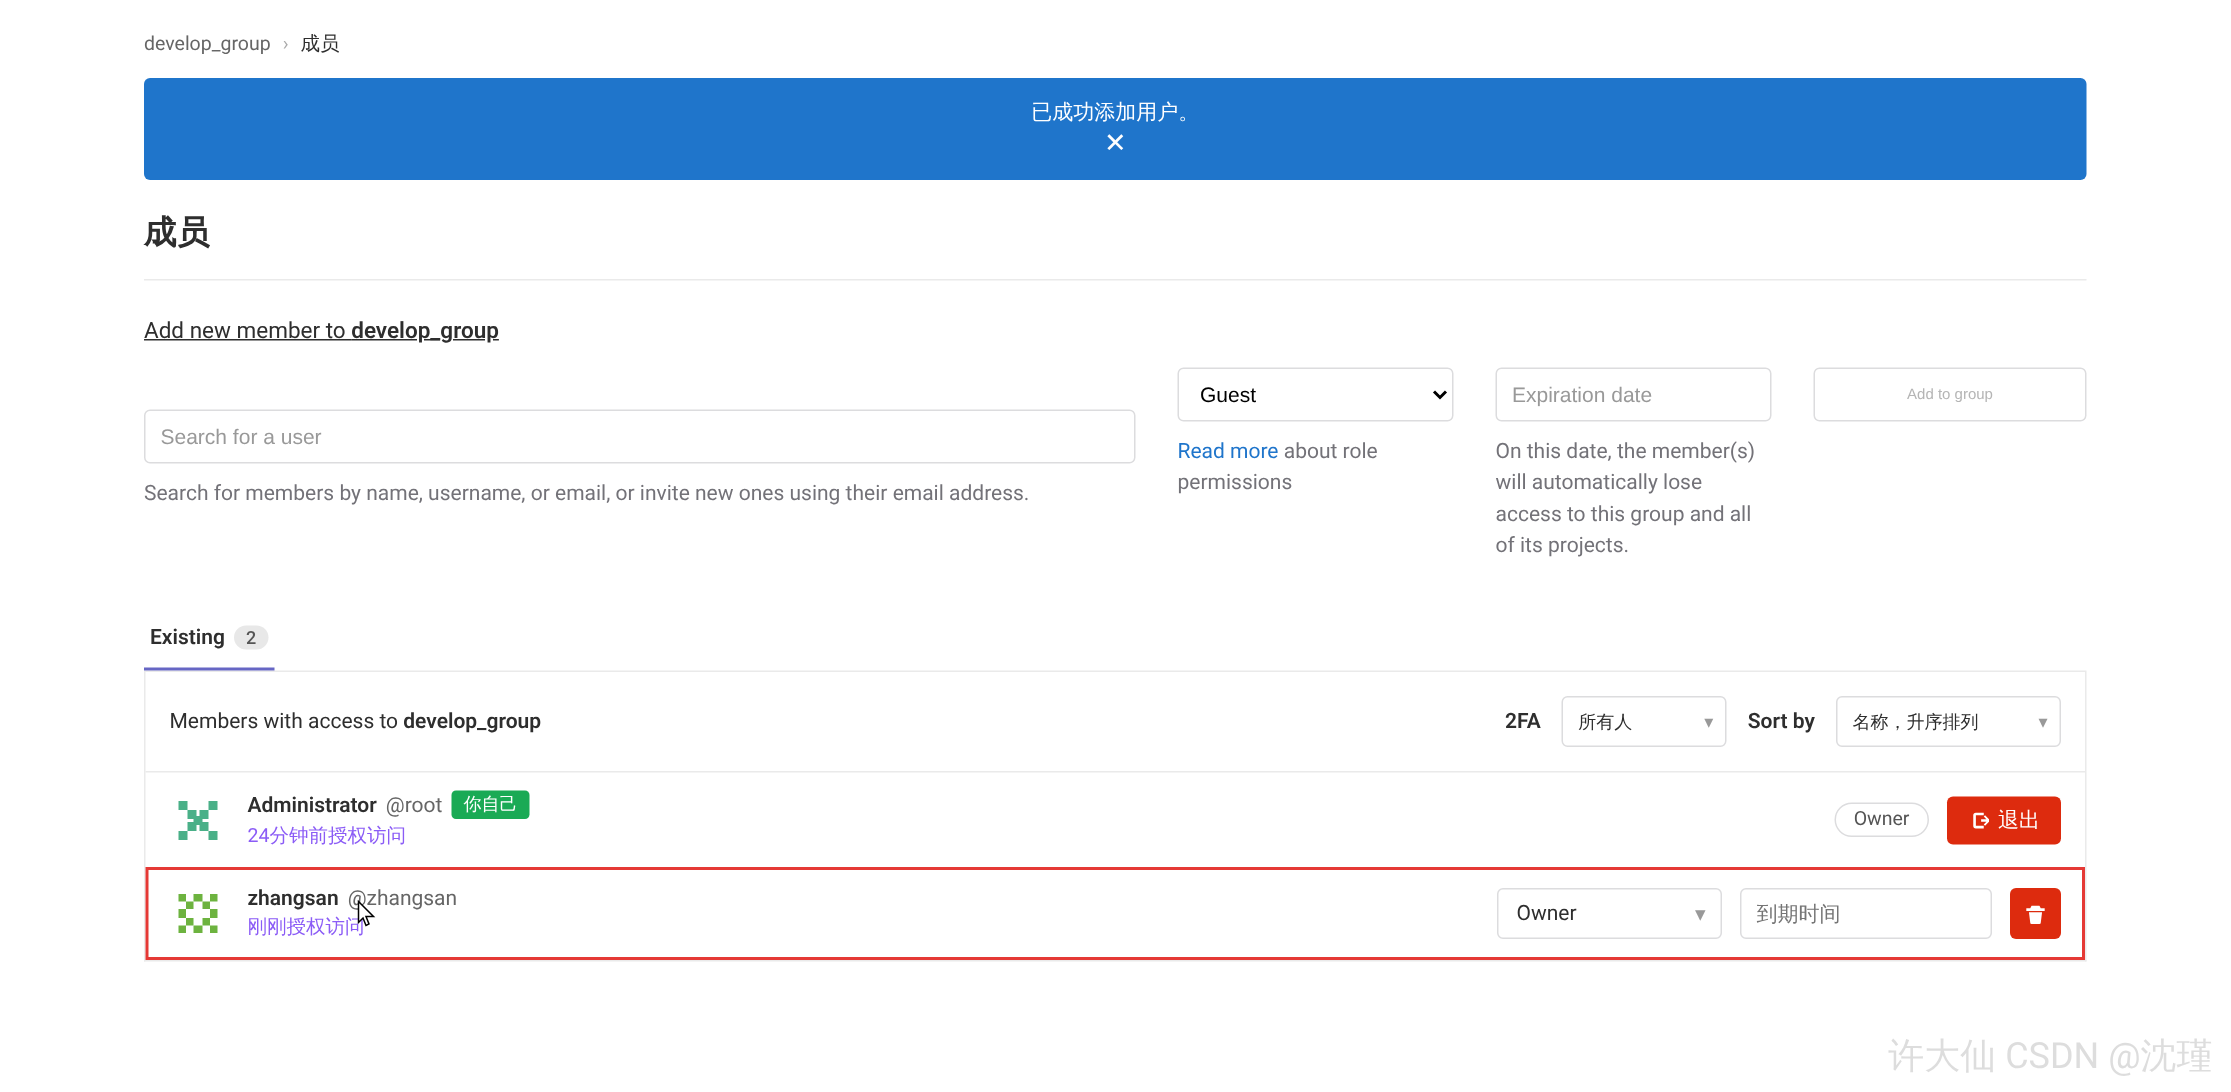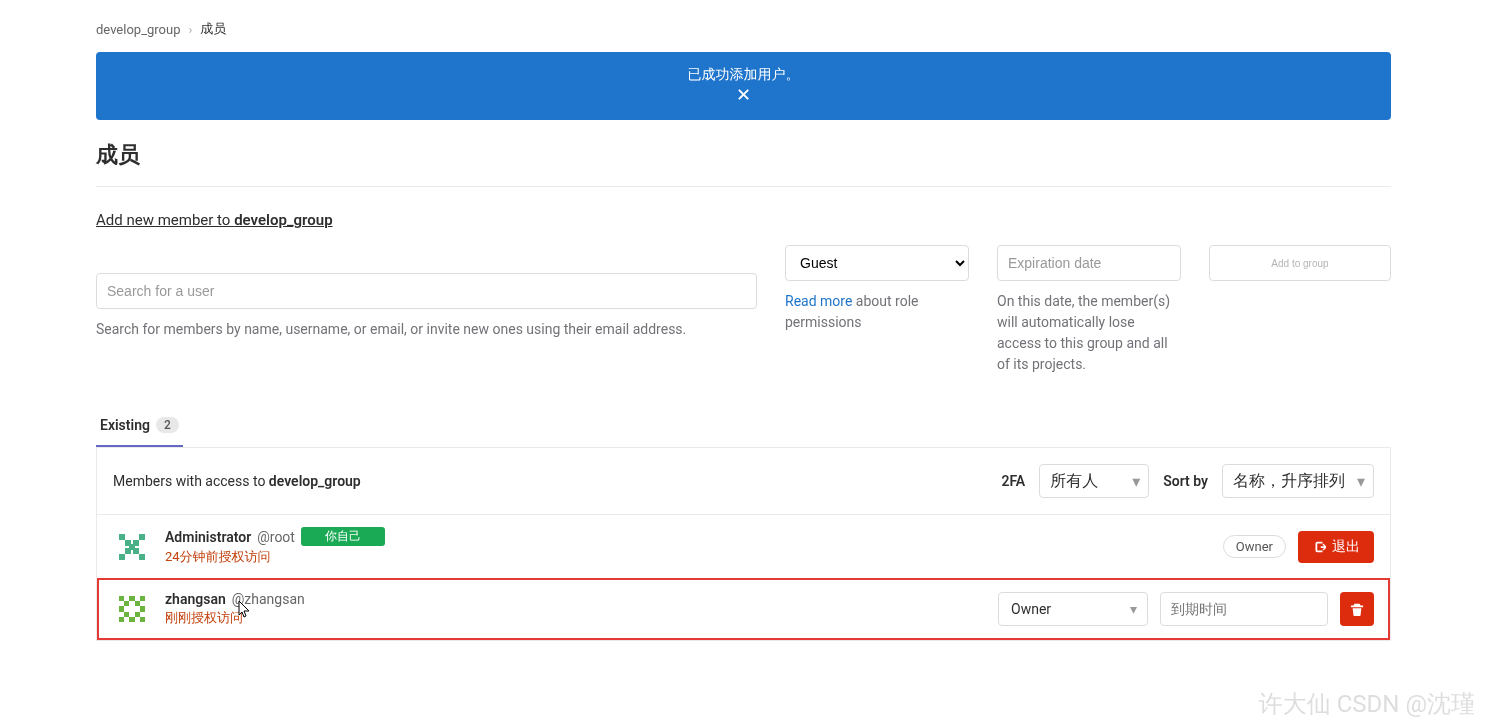--- a/index.html
+++ b/index.html
@@ -129,21 +129,21 @@
       color: #888;
     }
     
     .lbl { font-size: 14px; font-weight: 600; }
     
     .dd {
       border: 1px solid #dcdcde;
       border-radius: 4px;
       background: #fff;
       padding: 6px 28px 6px 10px;
-      font-size: 16px;
+      font-size: 12px;
       height: 34px;
       cursor: pointer;
       position: relative;
       min-width: 110px;
       display: flex;
       align-items: center;
     }
     .dd .caret {
       position: absolute;
       right: 8px;
@@ -170,25 +170,25 @@
       display: flex; align-items: center; justify-content: center;
       flex-shrink: 0;
     }
     .member-info { display: flex; flex-direction: column; gap: 2px; }
     .member-name-line { display: flex; align-items: center; gap: 6px; font-size: 14px; }
     .member-name-line .name { font-weight: 600; }
     .member-name-line .handle { color: #666; }
     .badge-self {
       background: #1aaa55;
       color: #fff;
-      padding: 1px 24px;
+      padding: 1px 8px;
       border-radius: 3px;
       font-size: 12px;
     }
-    .member-sub { color: #c2410c; font-size: 13px; }
+    .member-sub { color: #8b5cf6; font-size: 13px; }
     
     .member-actions { display: flex; align-items: center; gap: 12px; margin-left: auto; }
     
     .owner-badge {
       border: 1px solid #dcdcde;
       border-radius: 12px;
       padding: 3px 12px;
       font-size: 13px;
       color: #555;
     }

